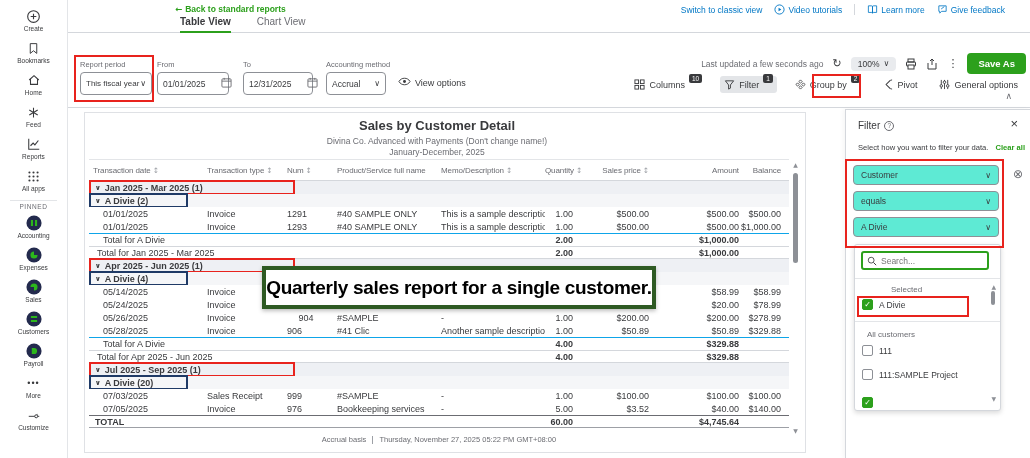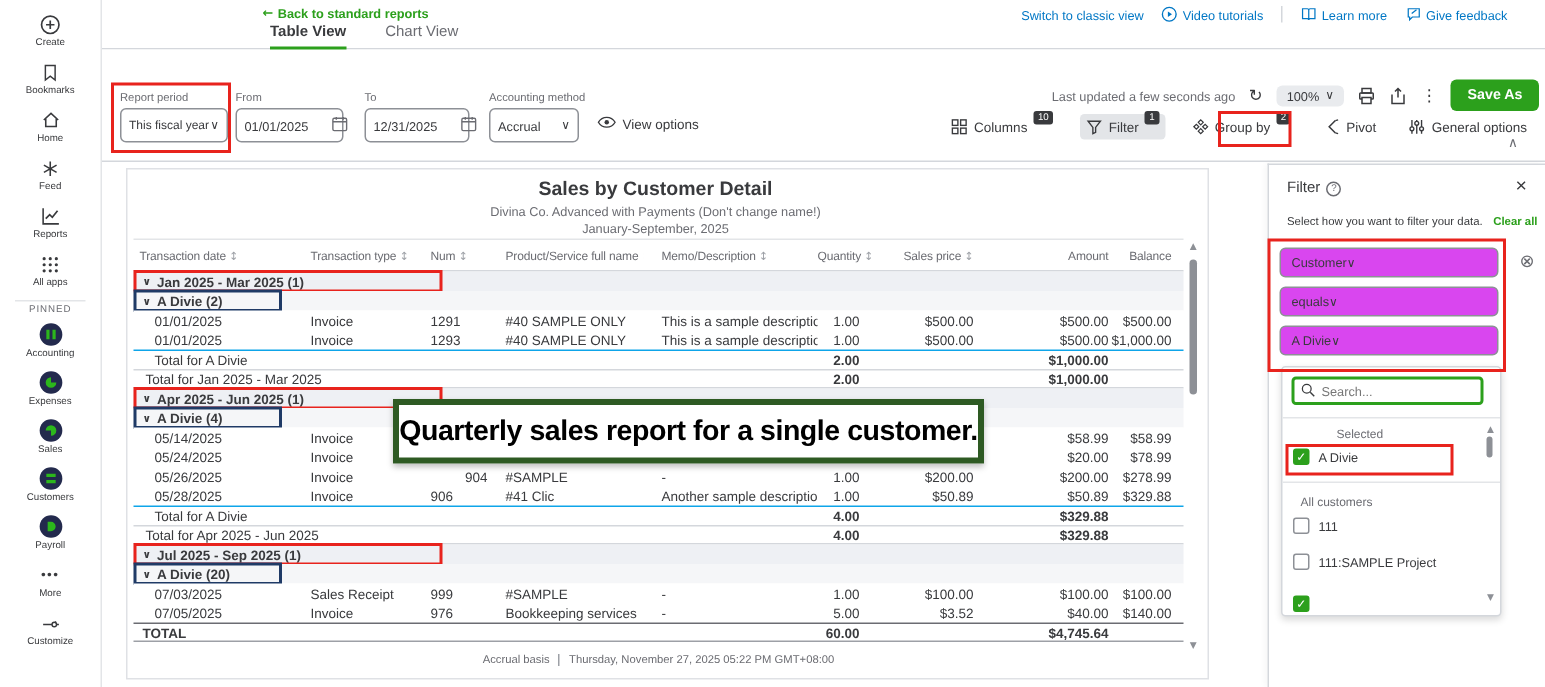--- a/index.html
+++ b/index.html
@@ -97,21 +97,21 @@
     box-shadow:-2px 0 4px rgba(0,0,0,.04); }
   #fp-title { position:absolute; left:12px; top:10px; font-size:10px; color:#393a3d;
     display:flex; gap:4px; align-items:center; }
   .info-circ { width:10px; height:10px; border:1px solid #6b6c72; border-radius:50%;
     font-size:6.5px; color:#6b6c72; display:inline-flex; align-items:center; justify-content:center; }
   #fp-close { position:absolute; right:12px; top:6px; font-size:13px; color:#393a3d; cursor:pointer; }
   #fp-sub { position:absolute; left:12px; top:33px; font-size:7.6px; color:#393a3d; }
   #fp-clear { position:absolute; right:5px; top:33px; font-size:7.6px; font-weight:bold;
     color:#2ca01c; cursor:pointer; }
   .fp-select { position:absolute; left:7px; width:146px; height:20px; border:1px solid #8d9096;
-    border-radius:4px; background:#d946ef; display:flex; align-items:center; 
+    border-radius:4px; background:#5eead4; display:flex; align-items:center; justify-content:space-between;
     padding:0 7px; font-size:8.5px; cursor:pointer; }
   #fp-remove { position:absolute; right:7px; top:57px; font-size:12px; color:#6b6c72; cursor:pointer; }
   #fp-list { position:absolute; left:8px; top:134px; width:147px; height:167px; background:#fff;
     border:1px solid #d4d7dc; border-radius:3px; box-shadow:0 2px 5px rgba(0,0,0,.15); overflow:hidden; }
   #fp-search { position:absolute; left:6px; top:6px; width:128px; height:19px;
     border:2px solid #2ca01c; border-radius:3px; display:flex; align-items:center; gap:4px; padding:0 4px; }
   #fp-search input { border:none; outline:none; width:100px; font-size:8.5px;
     font-family:"Liberation Sans",sans-serif; color:#393a3d; }
   .fp-div { position:absolute; left:0; width:147px; border-top:1px solid #e3e5e8; }
   .fp-glabel { position:absolute; left:12px; font-size:8px; color:#6b6c72; }
@@ -470,21 +470,21 @@
           </span>
           <span>General options</span>
         </span>
       </div>
     <span id="collapse-chevron" class="glyph">∧</span>
   </div>
 
   <div id="report-card">
     <div id="rtitle">Sales by Customer Detail</div>
     <div id="rsub">Divina Co. Advanced with Payments (Don't change name!)</div>
-    <div id="rperiod">January-September, 2025</div>
+    <div id="rperiod">January-December, 2025</div>
     <div id="tbl">
       <div id="thead">
           <div class="th" style="width:112px;padding-left:4px;padding-right:0px;text-align:left;">Transaction date<span class="sort glyph">↕</span></div>
           <div class="th" style="width:78px;padding-left:6px;padding-right:0px;text-align:left;">Transaction type<span class="sort glyph">↕</span></div>
           <div class="th" style="width:46px;padding-left:8px;padding-right:0px;text-align:left;">Num<span class="sort glyph">↕</span></div>
           <div class="th" style="width:104px;padding-left:12px;padding-right:0px;text-align:left;">Product/Service full name<span class="sort glyph">↕</span></div>
           <div class="th" style="width:116px;padding-left:12px;padding-right:0px;text-align:left;">Memo/Description<span class="sort glyph">↕</span></div>
           <div class="th" style="width:38px;padding-left:0px;padding-right:10px;text-align:right;">Quantity<span class="sort glyph">↕</span></div>
           <div class="th" style="width:72px;padding-left:0px;padding-right:6px;text-align:right;">Sales price<span class="sort glyph">↕</span></div>
           <div class="th" style="width:86px;padding-left:0px;padding-right:2px;text-align:right;">Amount</div>
@@ -565,21 +565,21 @@
             <div class="td" style="width:104px;padding-left:12px;padding-right:0px;text-align:left;"></div>
             <div class="td" style="width:116px;padding-left:12px;padding-right:0px;text-align:left;"></div>
             <div class="td" style="width:38px;padding-left:0px;padding-right:10px;text-align:right;"></div>
             <div class="td" style="width:72px;padding-left:0px;padding-right:6px;text-align:right;"></div>
             <div class="td" style="width:86px;padding-left:0px;padding-right:2px;text-align:right;">$20.00</div>
             <div class="td" style="width:48px;padding-left:0px;padding-right:8px;text-align:right;">$78.99</div>
           </div>
           <div class="tr">
             <div class="td" style="width:112px;padding-left:14px;padding-right:0px;text-align:left;">05/26/2025</div>
             <div class="td" style="width:78px;padding-left:6px;padding-right:0px;text-align:left;">Invoice</div>
-            <div class="td" style="width:46px;padding-left:8px;padding-right:0px;text-align:right;">904</div>
+            <div class="td" style="width:46px;padding-left:8px;padding-right:0px;text-align:center;">904</div>
             <div class="td" style="width:104px;padding-left:12px;padding-right:0px;text-align:left;">#SAMPLE</div>
             <div class="td" style="width:116px;padding-left:12px;padding-right:0px;text-align:left;">-</div>
             <div class="td" style="width:38px;padding-left:0px;padding-right:10px;text-align:right;">1.00</div>
             <div class="td" style="width:72px;padding-left:0px;padding-right:6px;text-align:right;">$200.00</div>
             <div class="td" style="width:86px;padding-left:0px;padding-right:2px;text-align:right;">$200.00</div>
             <div class="td" style="width:48px;padding-left:0px;padding-right:8px;text-align:right;">$278.99</div>
           </div>
           <div class="tr">
             <div class="td" style="width:112px;padding-left:14px;padding-right:0px;text-align:left;">05/28/2025</div>
             <div class="td" style="width:78px;padding-left:6px;padding-right:0px;text-align:left;">Invoice</div>

